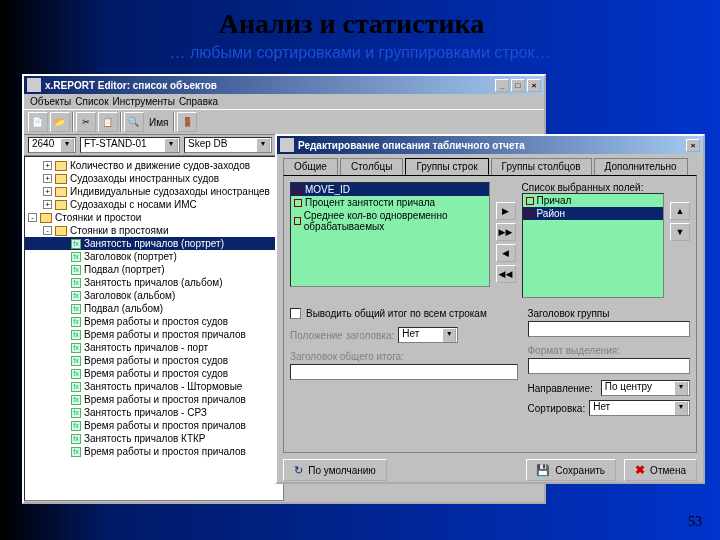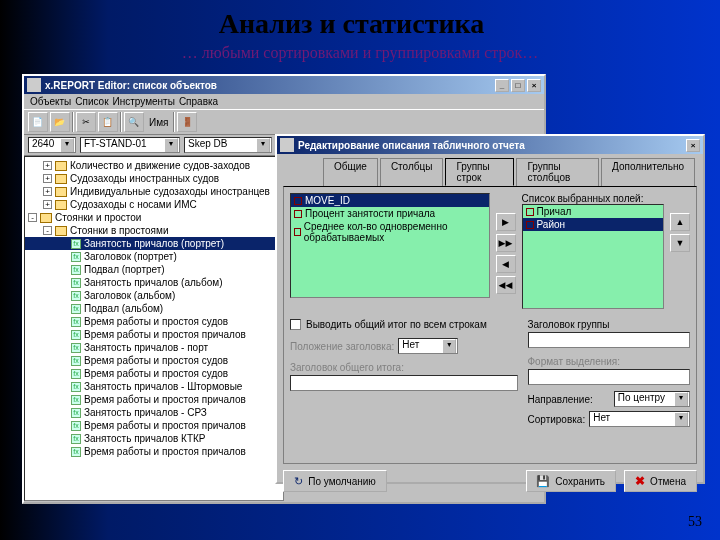--- a/index.html
+++ b/index.html
@@ -5,22 +5,22 @@
   * { box-sizing: border-box; margin: 0; padding: 0; }
   body {
     width: 720px; height: 540px;
     background: linear-gradient(to right, #000 0%, #001a66 15%, #0033cc 100%);
     font-family: "Times New Roman", Verdana, Tahoma, sans-serif;
     position: relative; overflow: hidden;
   }
   .slide-title { color: #000; font-size: 28px; font-weight: bold; text-align: center;
     position: absolute; top: 8px; left: 0; right: 17px; font-family: "Times New Roman", serif;
   }
-  .slide-sub { color: #701a75; font-size: 16px; text-align: center;
-    position: absolute; top: 44px; left: 0; right: 0; font-family: Liberation Serif, serif;
+  .slide-sub { color: #1d4ed8; font-size: 16px; text-align: center;
+    position: absolute; top: 44px; left: 0; right: 0; font-family: Liberation Sans, sans-serif;
   }
   .pagenum { position: absolute; right: 18px; bottom: 10px; color: #000; font-size: 14px; }
 
   
   .win {
     position: absolute; background: #c0c0c0;
     border: 2px outset #fff; font-family: Tahoma, sans-serif; font-size: 10px;
   }
   .titlebar {
     background: linear-gradient(to right, #0a246a, #a6caf0);
@@ -52,21 +52,21 @@
   .ti .exp { width: 9px; height: 9px; border: 1px solid #808080; font-size: 8px;
     line-height: 7px; text-align: center; }
   .ti .ic { width: 12px; height: 10px; background: #ffe08a; border: 1px solid #a07000; }
   .ti.sel { background: #0a246a; color: #fff; }
   .ti.ind1 { padding-left: 18px; }
   .ti.ind2 { padding-left: 34px; }
   .ti .rp { width: 10px; height: 10px; border: 1px solid #6a6; background: #cfe; font-size:7px; text-align:center; color:#2a4; }
 
   
   .dlg { left: 275px; top: 134px; width: 430px; height: 350px; }
-  .tabs { display: flex; gap: 0; padding: 4px 6px 0 6px; margin-left: 40px; }
+  .tabs { display: flex; gap: 0; padding: 4px 6px 0 6px; }
   .tab { background: #c0c0c0; border: 1px solid #808080; border-bottom: none;
     padding: 2px 10px; font-size: 10px; margin-right: 2px; }
   .tab.active { border: 1px solid #000; border-bottom: 1px solid #c0c0c0; position: relative; z-index: 2; }
   .dlgbody { border: 1px solid #808080; margin: 0 6px; padding: 6px; height: 278px;
     position: relative; background: #c0c0c0; border-top-color:#000;}
   .lbl { font-size: 10px; color: #000; }
   .listbox { background: #86efac; border: 1px inset #808080; height: 105px; overflow: hidden; }
   .li { font-size: 10px; padding: 1px 3px; display: flex; align-items: center; gap: 3px; }
   .li.sel { background: #0a246a; color: #fff; }
   .li .bx { width: 8px; height: 8px; border: 1px solid #800000; }
@@ -314,21 +314,21 @@
           <div class="combo" style="width:60px">Нет</div>
         </div>
         <div class="section-lbl" style="margin-top:8px; color:#808080">Заголовок общего итога:</div>
         <div class="textbox"></div>
       </div>
       <div style="flex:1">
         <div class="section-lbl">Заголовок группы</div>
         <div class="textbox"></div>
         <div class="section-lbl" style="margin-top:8px;color:#808080">Формат выделения:</div>
         <div class="textbox"></div>
-        <div style="display:flex; align-items:center; gap:21px; margin-top:6px;">
+        <div style="display:flex; align-items:center; gap:8px; margin-top:6px;">
           <span class="lbl">Направление:</span>
           <div class="combo" style="flex:1">По центру</div>
         </div>
         <div style="display:flex; align-items:center; gap:4px; margin-top:4px;">
           <span class="lbl">Сортировка:</span>
           <div class="combo" style="flex:1">Нет</div>
         </div>
       </div>
     </div>
   </div>

